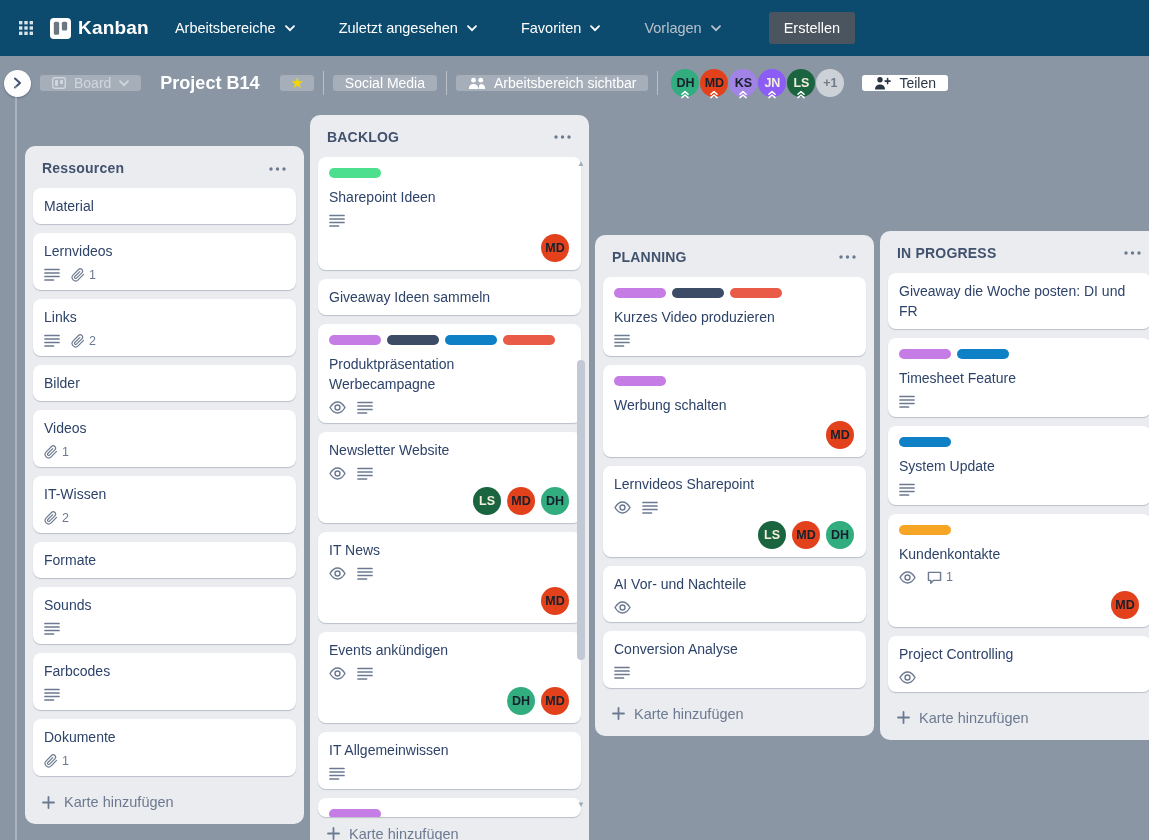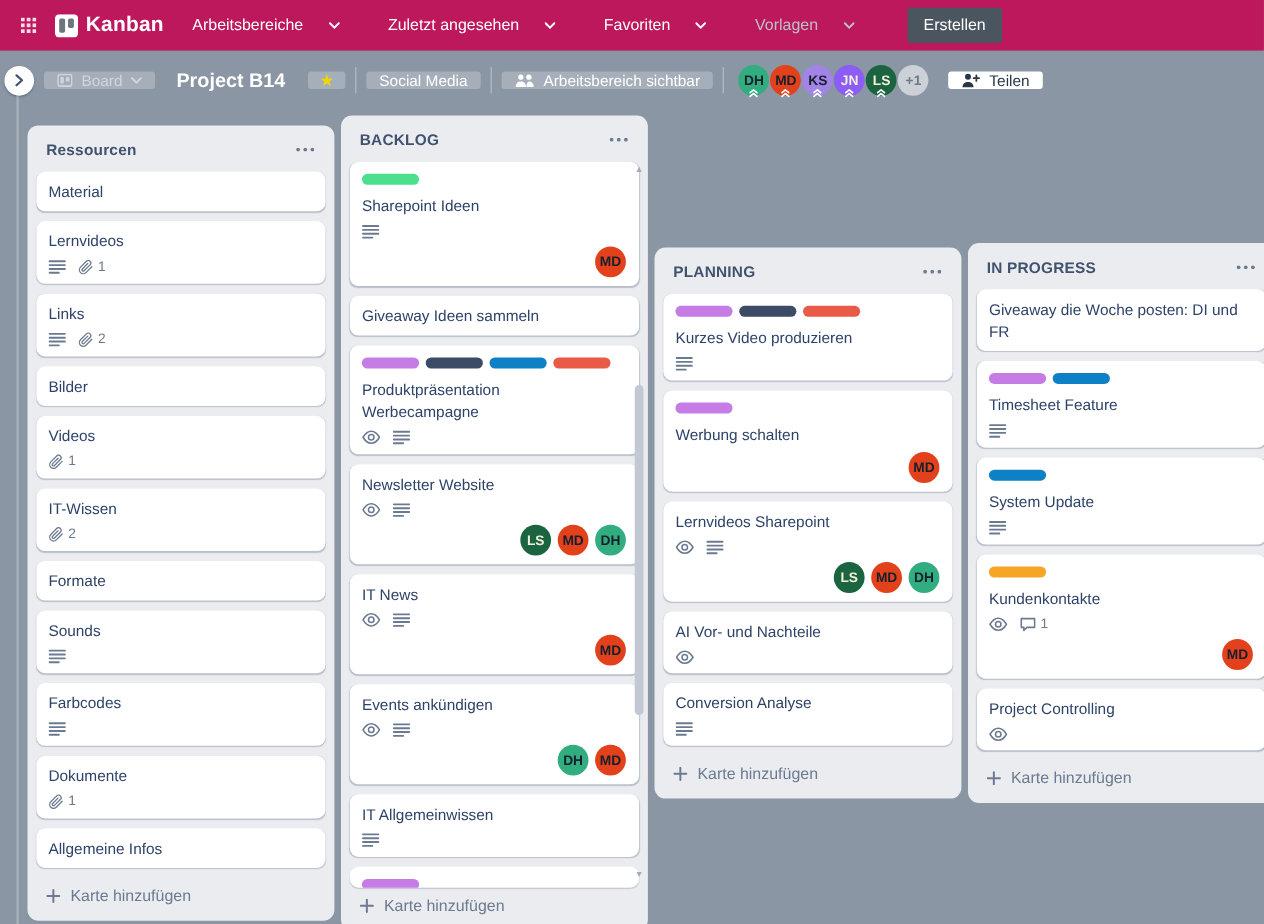--- a/index.html
+++ b/index.html
@@ -5,29 +5,29 @@
   * { box-sizing: border-box; margin: 0; padding: 0; }
   html,body { width:1149px; height:840px; overflow:hidden; }
   body {
     font-family: "Liberation Sans", "DejaVu Sans", sans-serif;
     background:#8a96a4;
     position:relative;
   }
 
   
   .topnav{
-    height:46px; background:#be185d; display:flex; align-items:center;
+    height:56px; background:#0c4a6e; display:flex; align-items:center;
     padding:16px 10px; color:#fff;
   }
   .grid-btn{ width:32px;height:32px;display:flex;align-items:center;justify-content:center;
     border-radius:3px; cursor:pointer; }
   .brand{ display:flex; align-items:center; gap:7px; margin:0 26px 0 8px; }
   .brand-name{ font-size:19px; font-weight:700; color:#fff; letter-spacing:.2px;}
   .nav-menu{ display:flex; align-items:center; }
-  .nav-item{ display:flex; align-items:center; gap:23px; color:#ffffff; font-size:14.5px;
+  .nav-item{ display:flex; align-items:center; gap:9px; color:#ffffff; font-size:14.5px;
     padding:8px 0; margin-right:44px; cursor:pointer; }
   .nav-item.muted{ color:#b9c2cb; }
   .create-btn{ background:#4b555f; color:#fff; font-size:14.5px; padding:8px 15px;
     border-radius:3px; border:none; cursor:pointer; margin-left:4px; }
 
   
   .board-header{ height:54px; display:flex; align-items:center; padding:0 10px 0 4px; gap:9px; }
   .collapse-btn{ width:27px; height:27px; border-radius:50%; background:#fdfdfd;
     display:flex; align-items:center; justify-content:center; box-shadow:0 1px 2px rgba(9,30,66,.35);
     cursor:pointer; flex:none; }
@@ -402,25 +402,20 @@
       <span class="badge b-attach">
         <svg width="14" height="14" viewBox="0 0 24 24">
           <path d="M21.44 11.05l-9.19 9.19a6 6 0 0 1-8.49-8.49l9.19-9.19a4 4 0 0 1 5.66 5.66l-9.2 9.19a2 2 0 0 1-2.83-2.83l8.49-8.48" stroke="#6b7a90" stroke-width="2" fill="none" stroke-linecap="round" stroke-linejoin="round"></path>
         </svg>
         <i class="count">1</i>
       </span>
     </div>
 
   </article>
 
-  <article class="card">
-
-    <div class="card-title">Allgemeine Infos</div>
-
-  </article>
 </div>
     <div class="add-card">
       <svg width="13" height="13" viewBox="0 0 13 13">
         <path d="M6.5 1 v11 M1 6.5 h11" stroke="#6b7a90" stroke-width="1.8" fill="none" stroke-linecap="round"></path>
       </svg>
       <span class="add-label">Karte hinzufügen</span>
     </div>
 
   </section>
 

